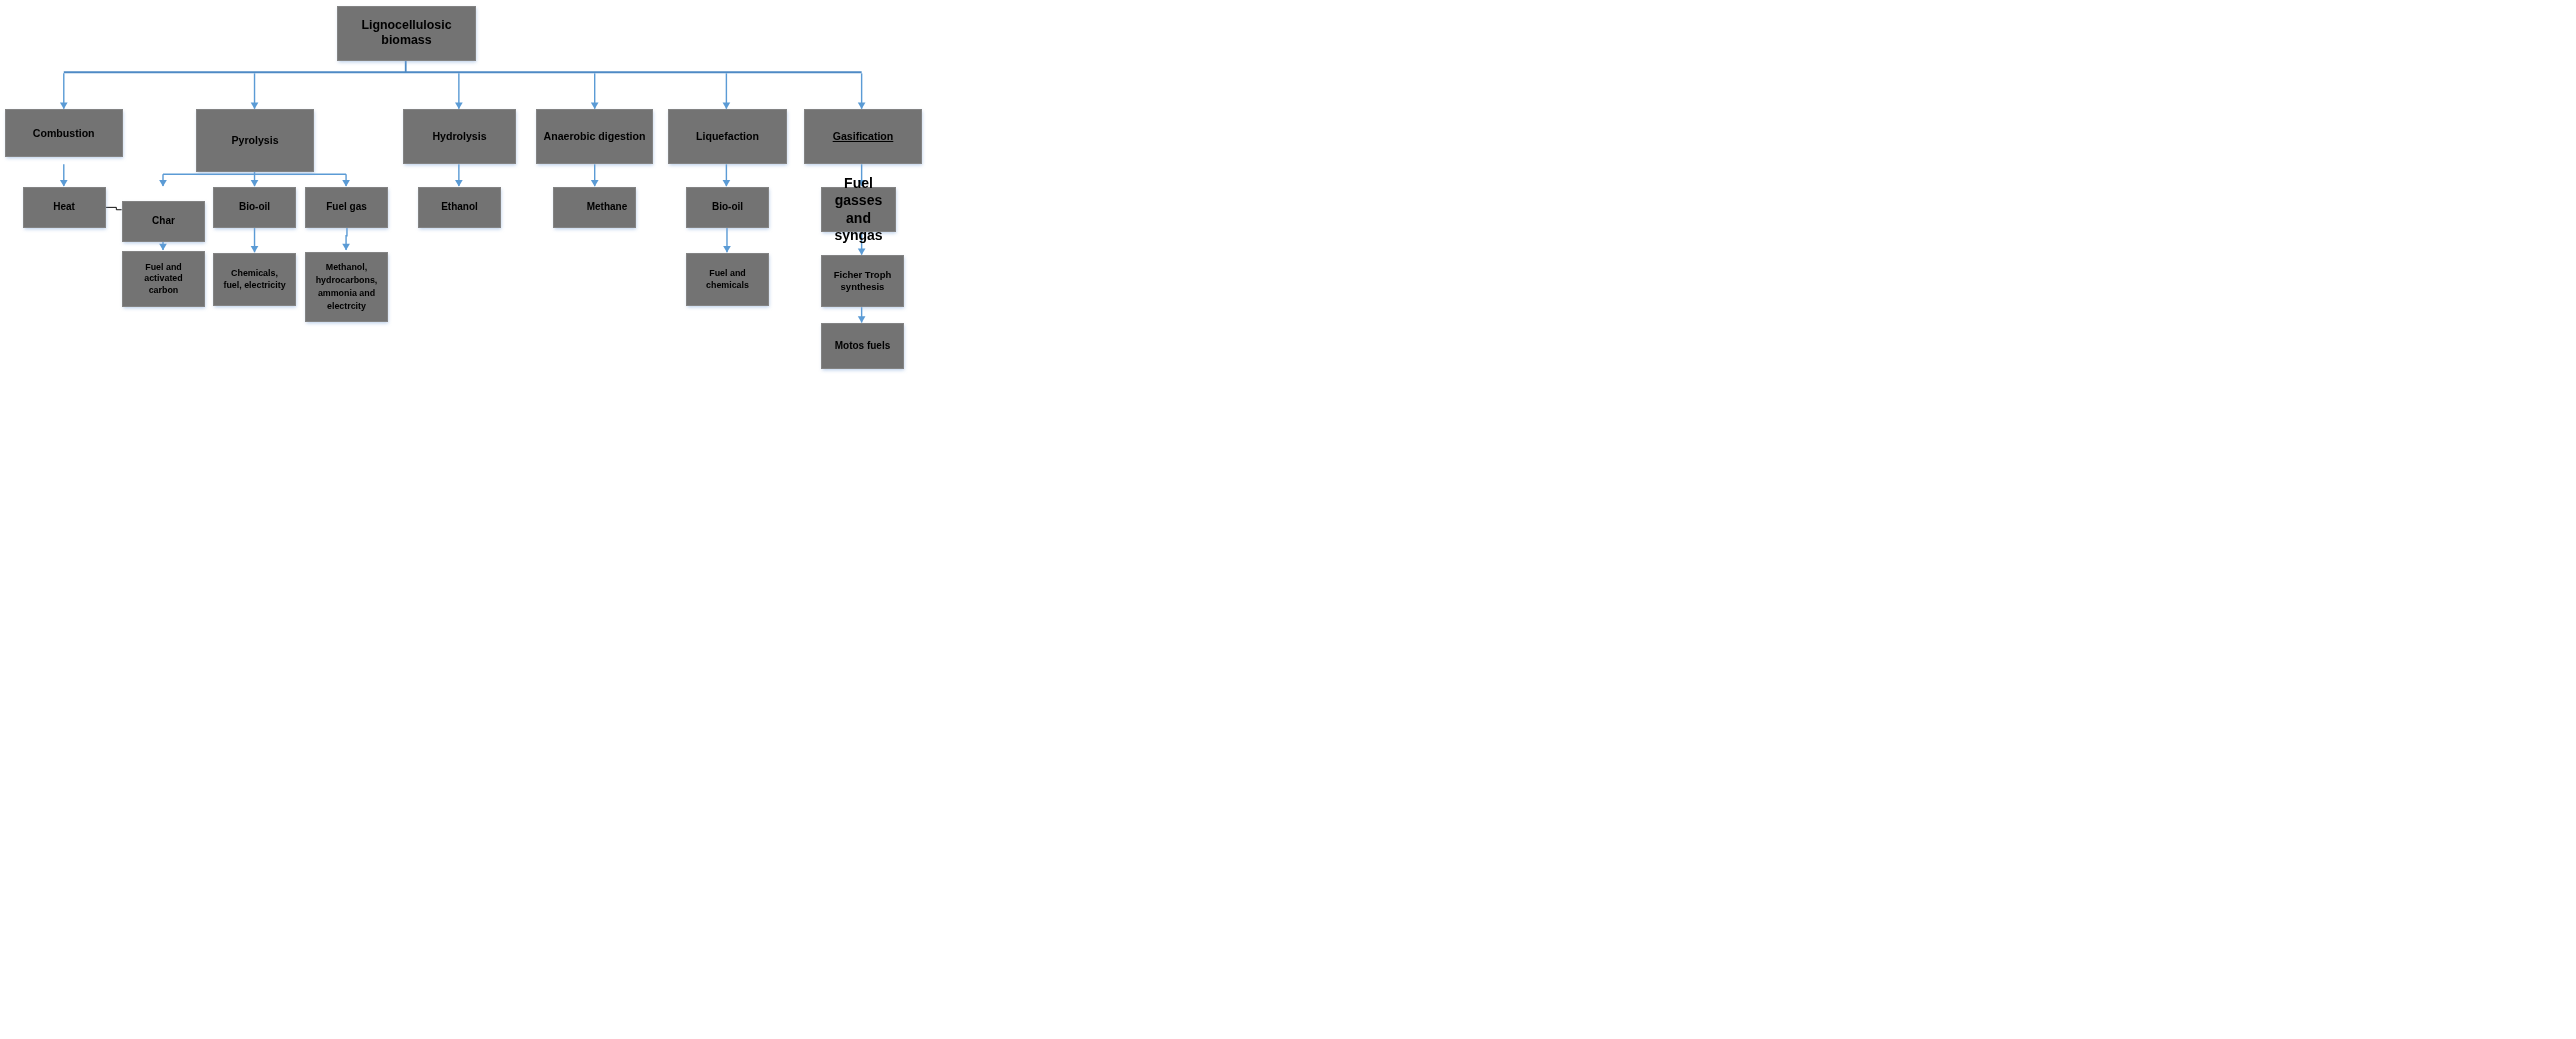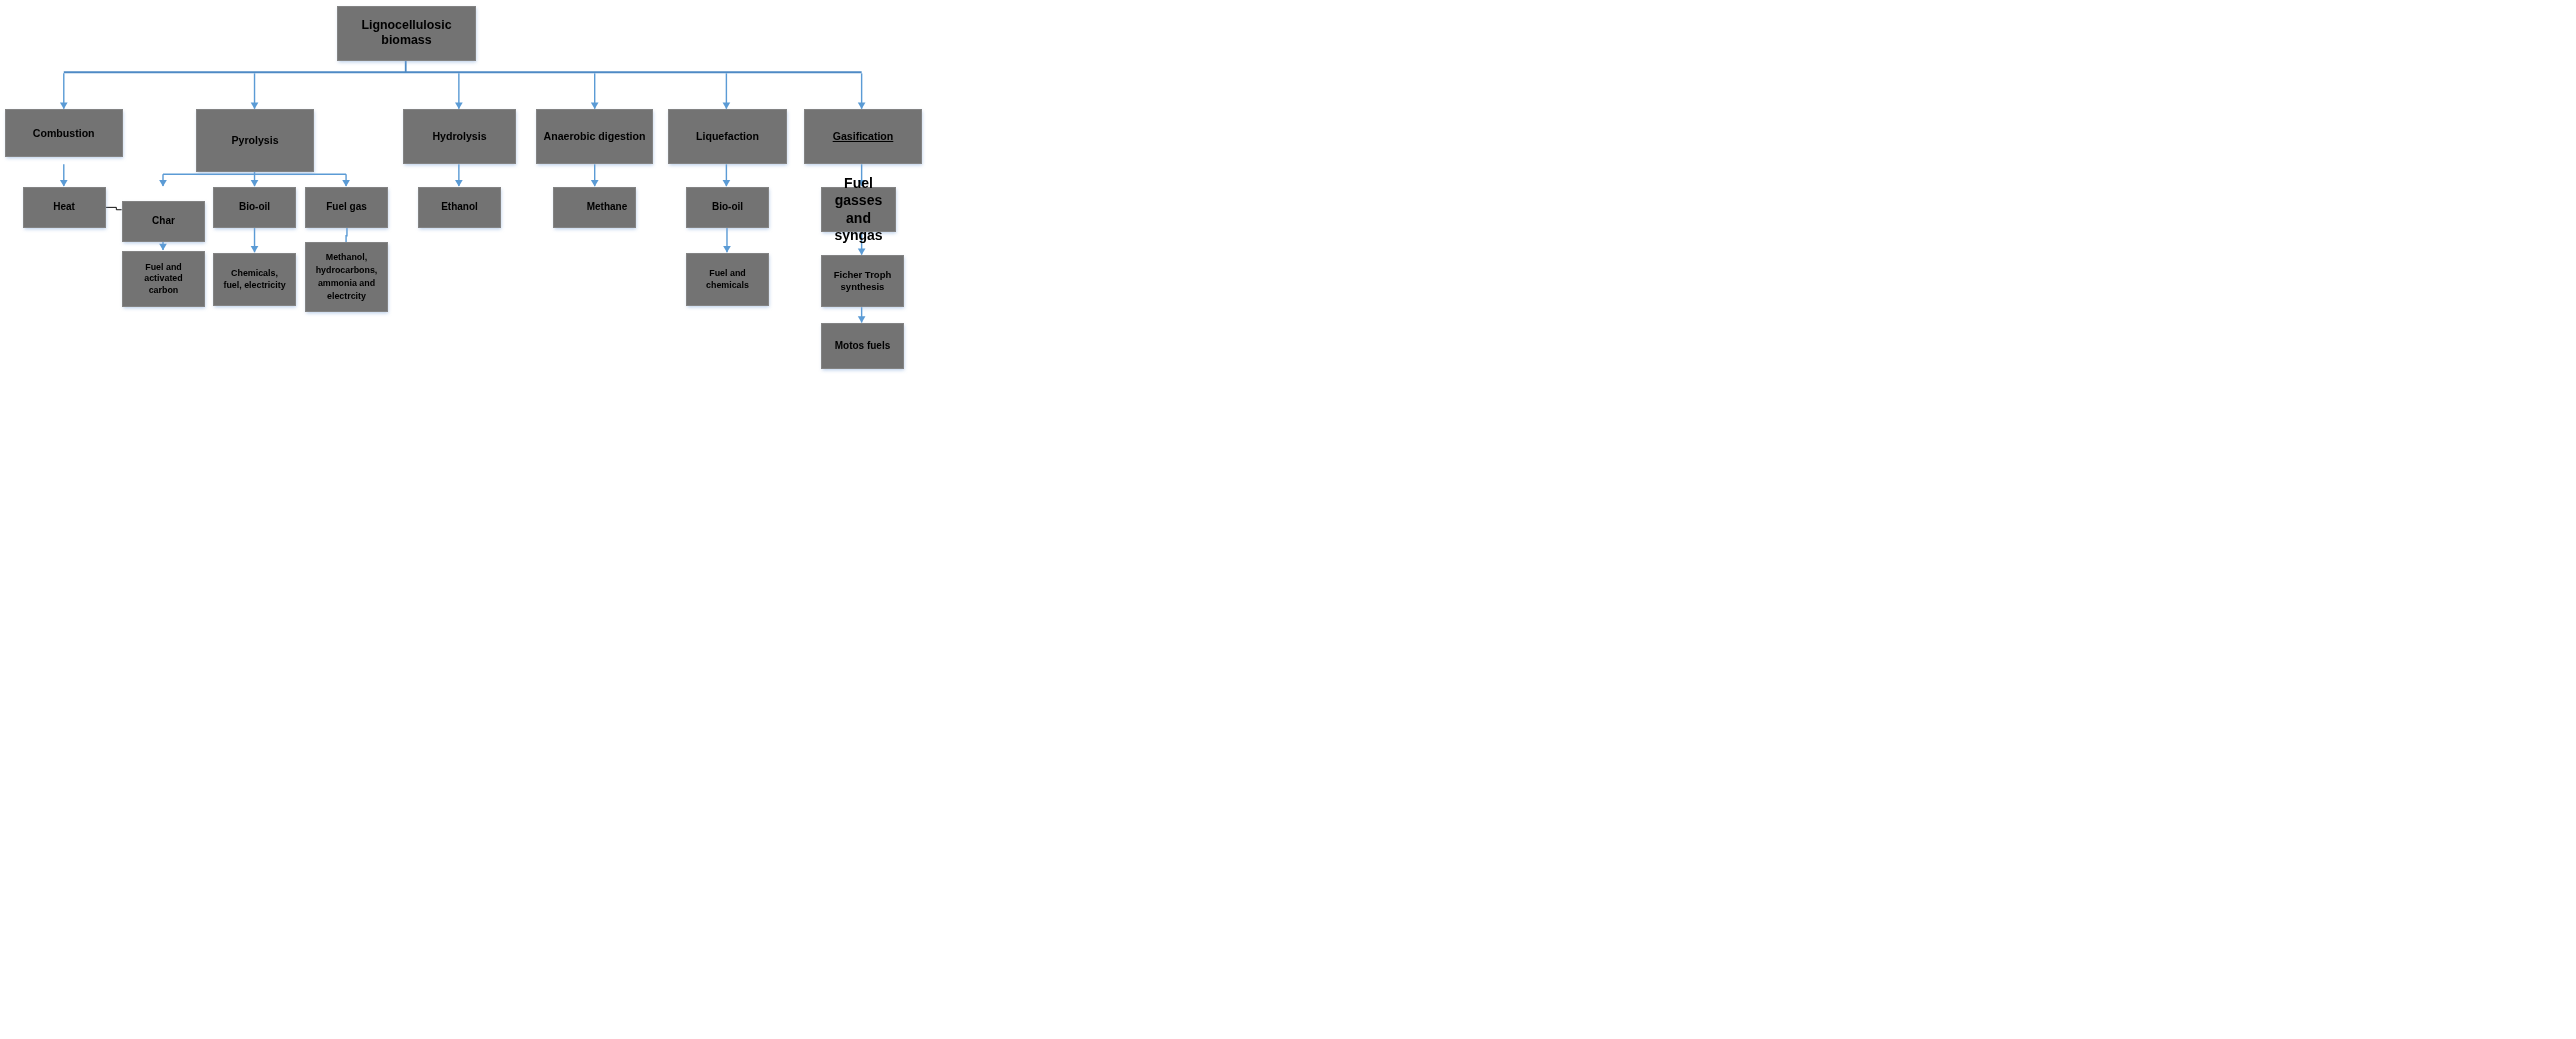--- a/index.html
+++ b/index.html
@@ -42,21 +42,21 @@
   .n-bio-oil{left:213px;top:187px;width:83px;height:41px;}
   .n-fuel-gas{left:305px;top:187px;width:83px;height:41px;}
   .n-ethanol{left:418px;top:187px;width:83px;height:41px;}
   .n-methane{left:553px;top:187px;width:83px;height:41px;padding-left:25px;}
   .n-bio-oil-2{left:686px;top:187px;width:83px;height:41px;}
   .n-fuel-gasses{left:821px;top:187px;width:75px;height:45px;font-size:14px;}
   
   .row4{font-size:8.9px;line-height:1.3;}
   .n-fuel-activated-carbon{left:122px;top:251px;width:83px;height:56px;}
   .n-chemicals{left:213px;top:253px;width:83px;height:53px;}
-  .n-methanol{left:305px;top:242px;width:83px;height:70px;line-height:1.45;}
+  .n-methanol{left:305px;top:252px;width:83px;height:70px;line-height:1.45;}
   .n-fuel-chemicals{left:686px;top:253px;width:83px;height:53px;}
   .n-ficher{left:821px;top:255px;width:83px;height:52px;font-size:9.5px;}
   
   .n-motos{left:821px;top:323px;width:83px;height:46px;font-size:10px;}
 </style>
 </head>
 <body>
 
 <div class="canvas">
 

